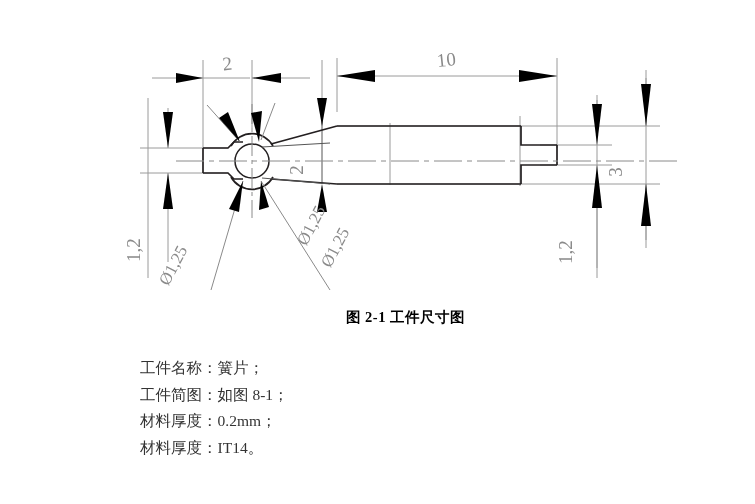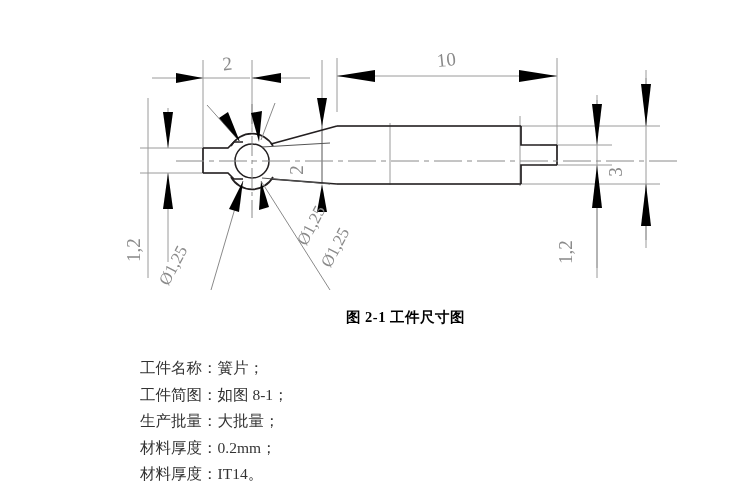--- a/index.html
+++ b/index.html
@@ -205,16 +205,15 @@
   <text class="dimtext-sm" x="340" y="250" transform="rotate(-62 340 250)" text-anchor="middle">Ø1,25</text>
 
   <text class="dimtext-sm" x="316" y="228" transform="rotate(-62 316 228)" text-anchor="middle">Ø1,25</text>
 </svg>
 
 <div class="fig-title">图 2-1  工件尺寸图</div>
 
 <div class="spec-block">
   <div class="spec-line">工件名称：簧片；</div>
   <div class="spec-line">工件简图：如图 8-1；</div>
-  <div class="spec-line">生产批量：大批量；</div>
   <div class="spec-line">材料厚度：0.2mm；</div>
   <div class="spec-line">材料厚度：IT14。</div>
 </div>
 
 </body></html>

